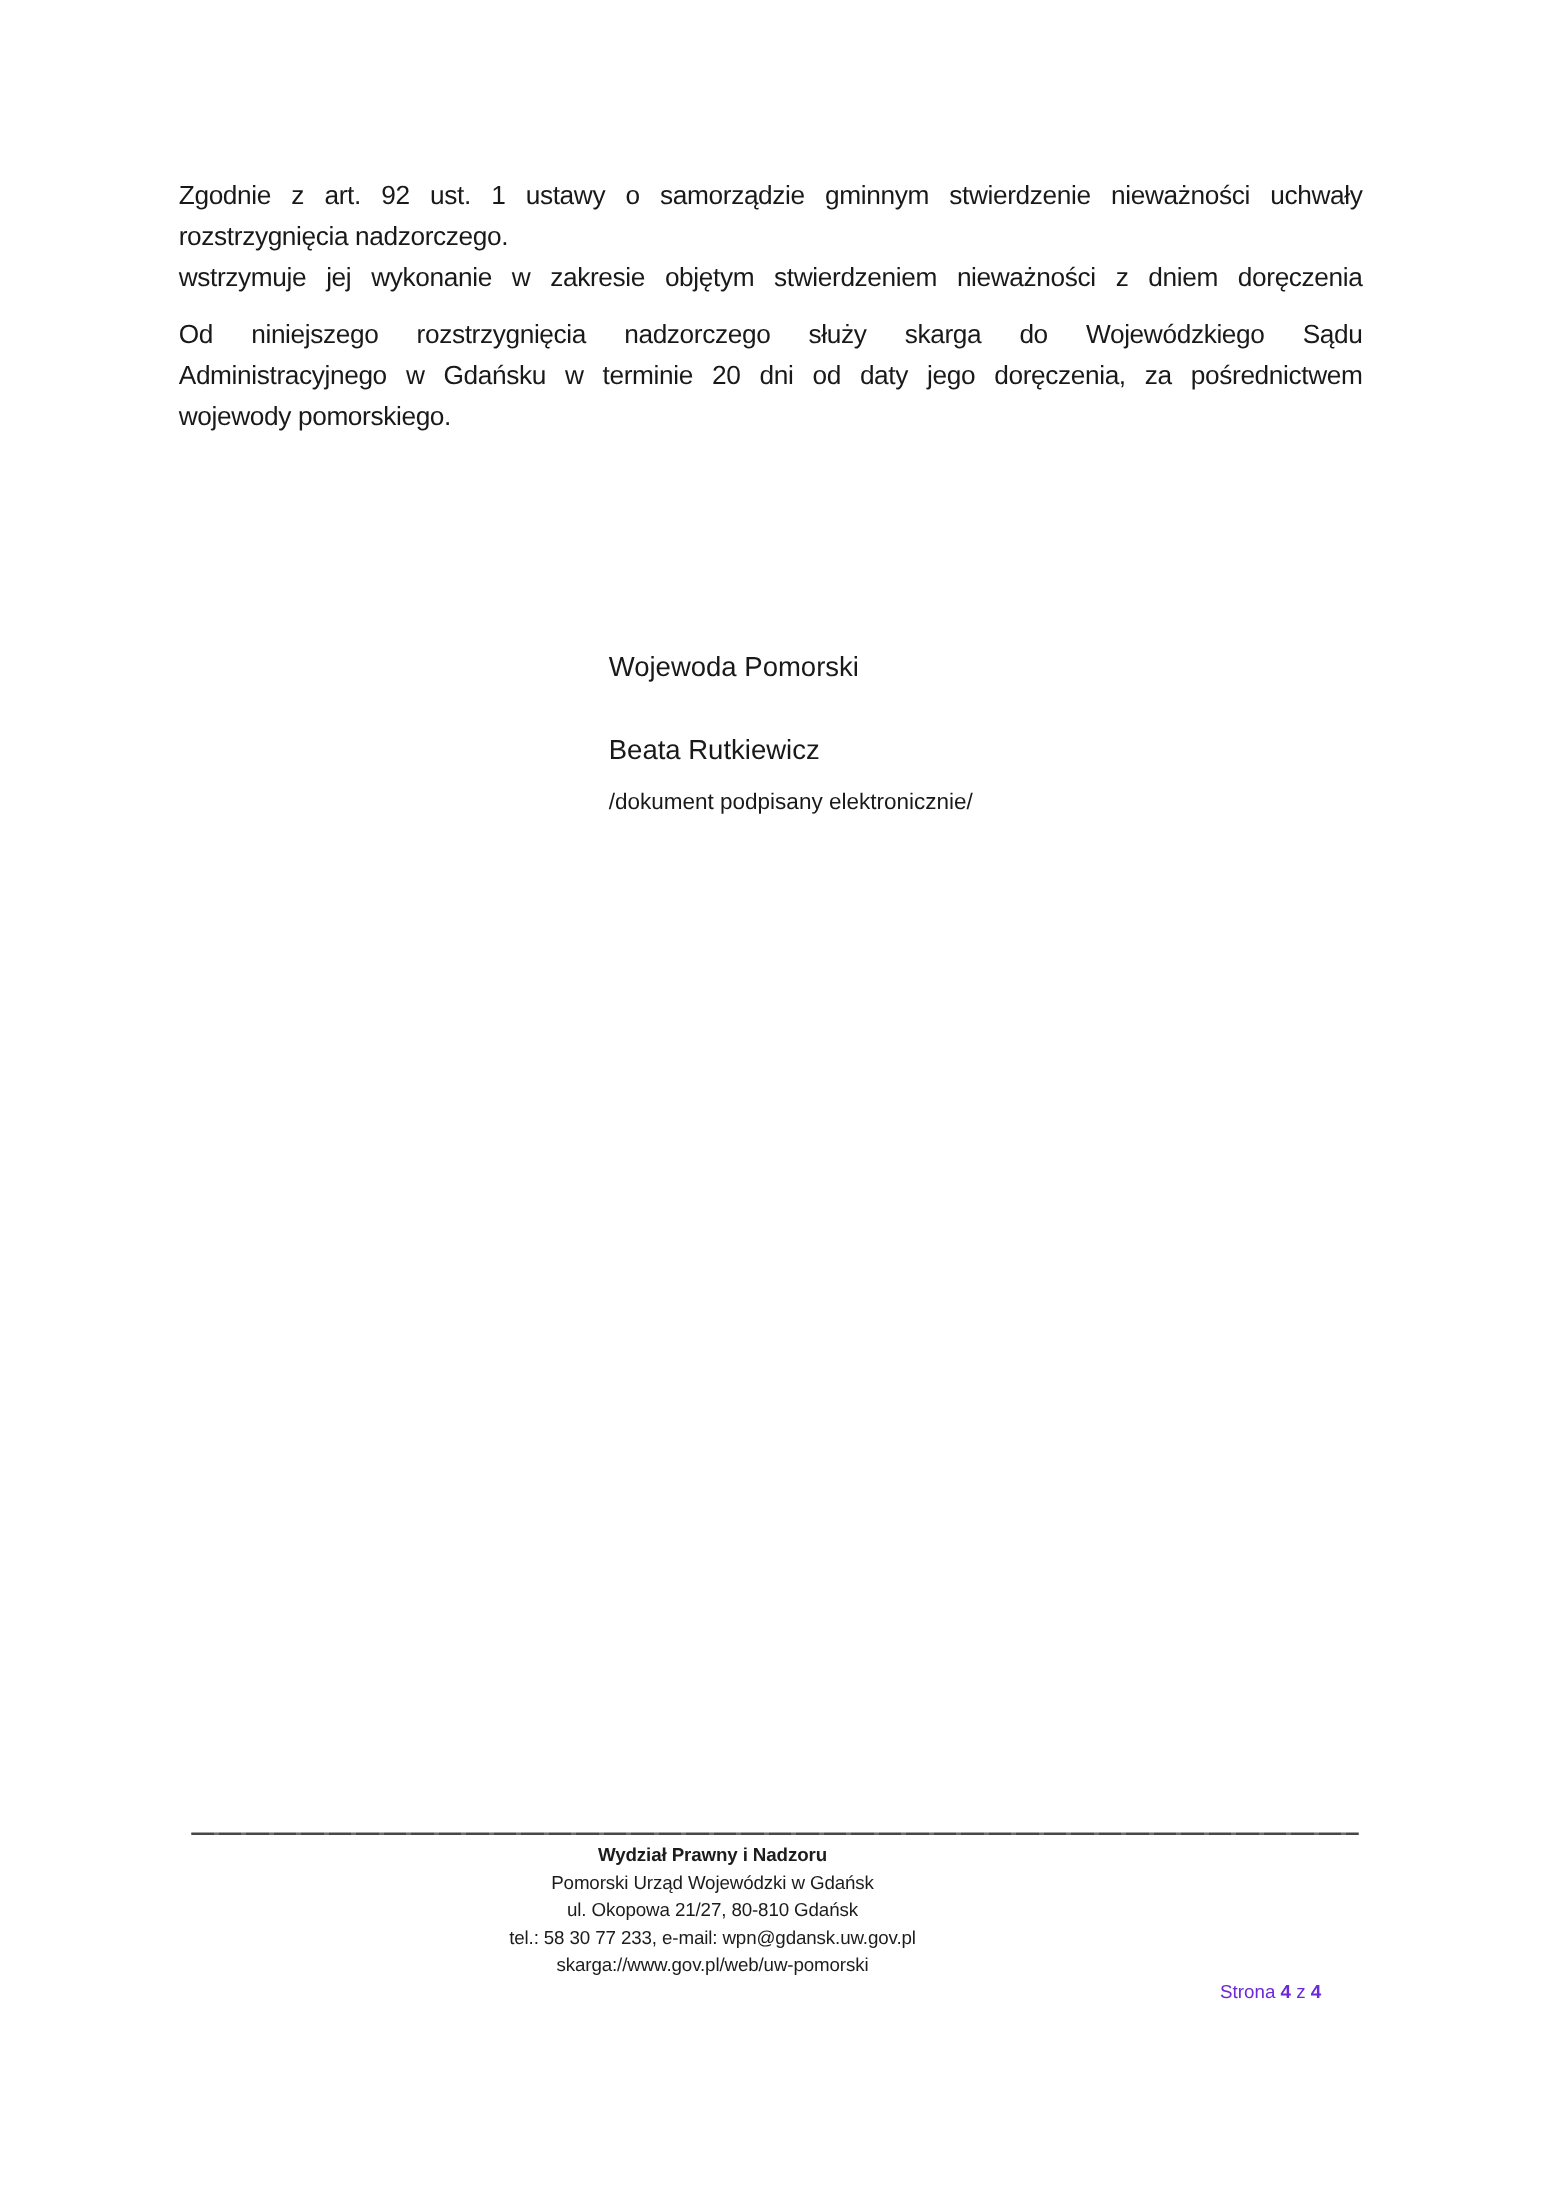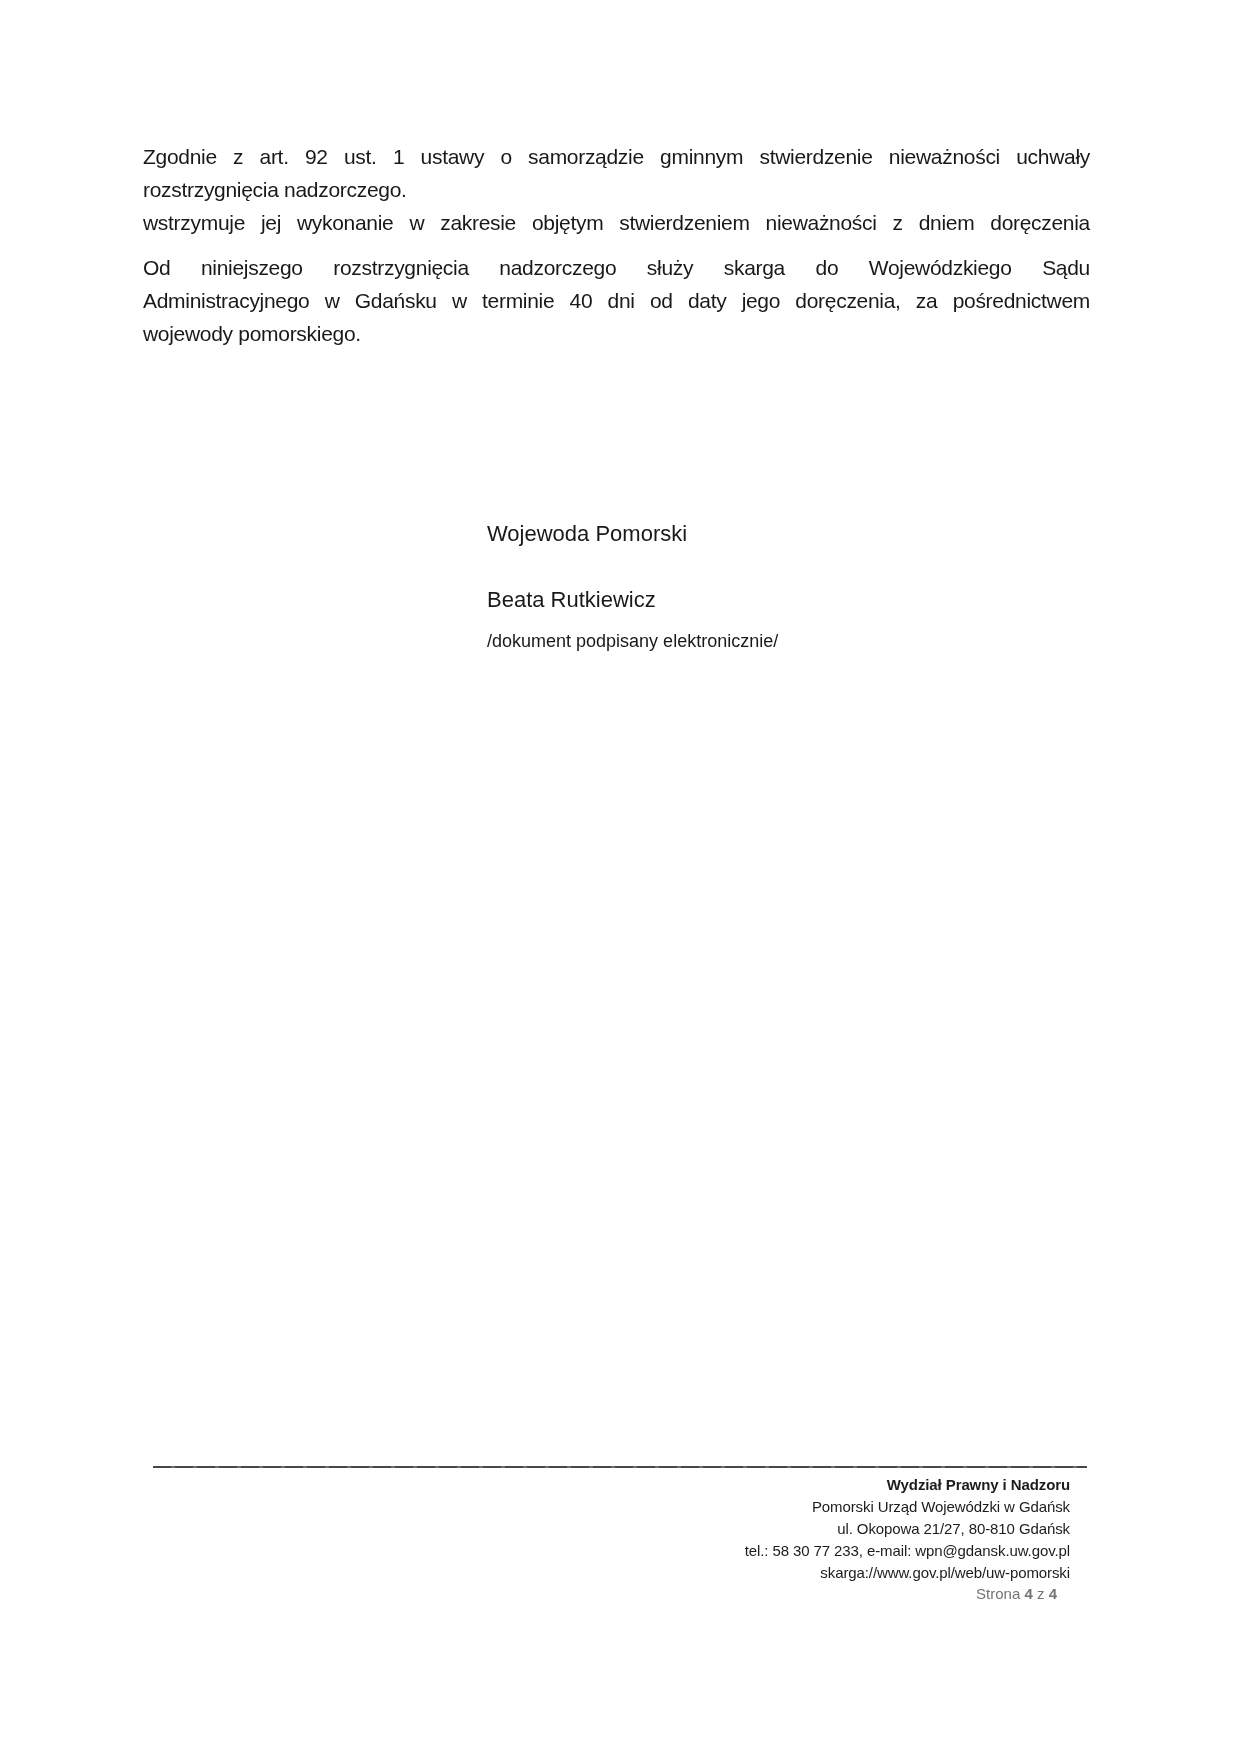--- a/index.html
+++ b/index.html
@@ -51,53 +51,53 @@
     left: 153px;
     width: 934px;
     height: 2px;
     background: repeating-linear-gradient(90deg, #474747 0 18px, #6e6e6e 18px 22px);
   }
   .footer {
     position: absolute;
     top: 1474px;
     left: 70px;
     width: 1000px;
-    text-align: right;
+    text-align: center;
     font-size: 15px;
     line-height: 22px;
     letter-spacing: -0.1px;
     color: #1c1c1c;
   }
   .footer .dept { font-weight: 700; }
 
   .pagenum {
     position: absolute;
     top: 1584px;
     right: 183px;
     font-size: 15px;
     line-height: 19px;
-    color: #737373;
+    color: #6d28d9;
     text-align: right;
   }
   .pagenum b { font-weight: 700; }
 </style>
 </head>
 <body>
 
 <div class="page">
 
   <section class="para para-1">
     <div class="jline">Zgodnie z art. 92 ust. 1 ustawy o samorządzie gminnym stwierdzenie nieważności uchwały</div>
     <div class="jline last">rozstrzygnięcia nadzorczego.</div>
     <div class="jline">wstrzymuje jej wykonanie w zakresie objętym stwierdzeniem nieważności z dniem doręczenia</div>
   </section>
 
   <section class="para para-2">
     <div class="jline">Od niniejszego rozstrzygnięcia nadzorczego służy skarga do Wojewódzkiego Sądu</div>
-    <div class="jline">Administracyjnego w Gdańsku w terminie 40 dni od daty jego doręczenia, za pośrednictwem</div>
+    <div class="jline">Administracyjnego w Gdańsku w terminie 20 dni od daty jego doręczenia, za pośrednictwem</div>
     <div class="jline last">wojewody pomorskiego.</div>
   </section>
 
   <div class="sig">
     <div class="sig-title">Wojewoda Pomorski</div>
     <div class="sig-name">Beata Rutkiewicz</div>
     <div class="sig-note">/dokument podpisany elektronicznie/</div>
   </div>
 
   <div class="footer-rule"></div>

